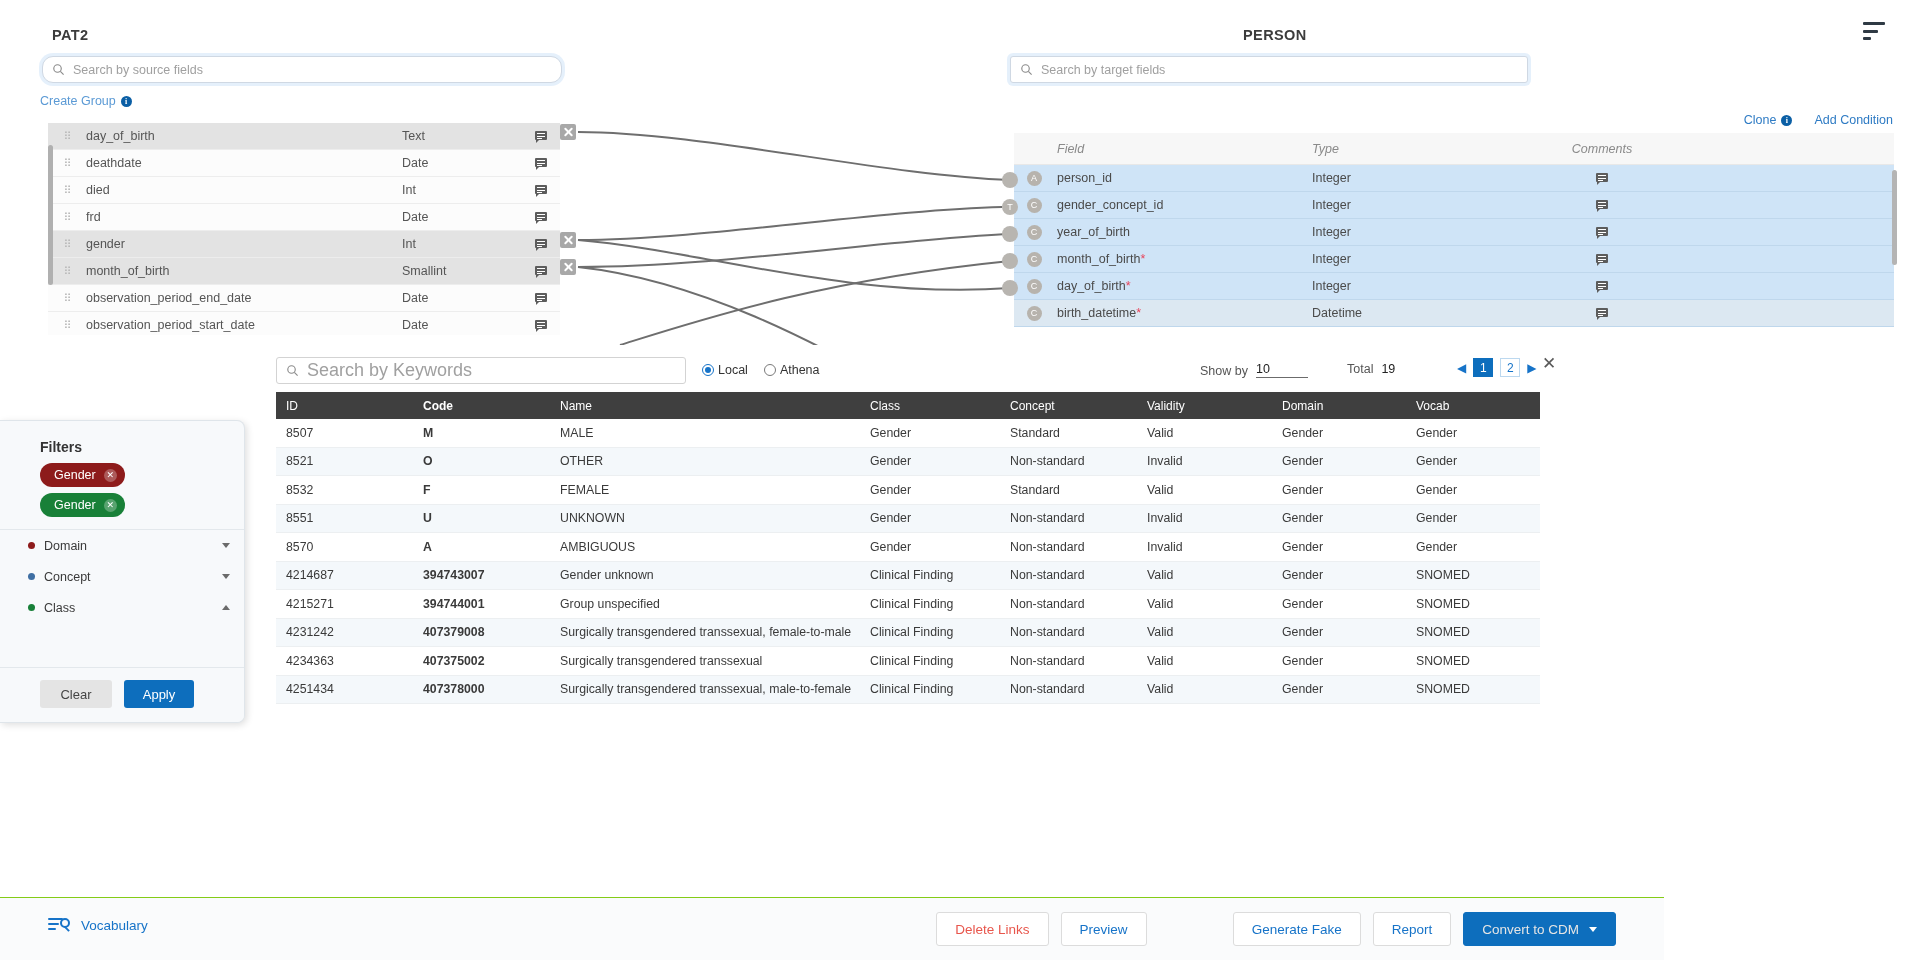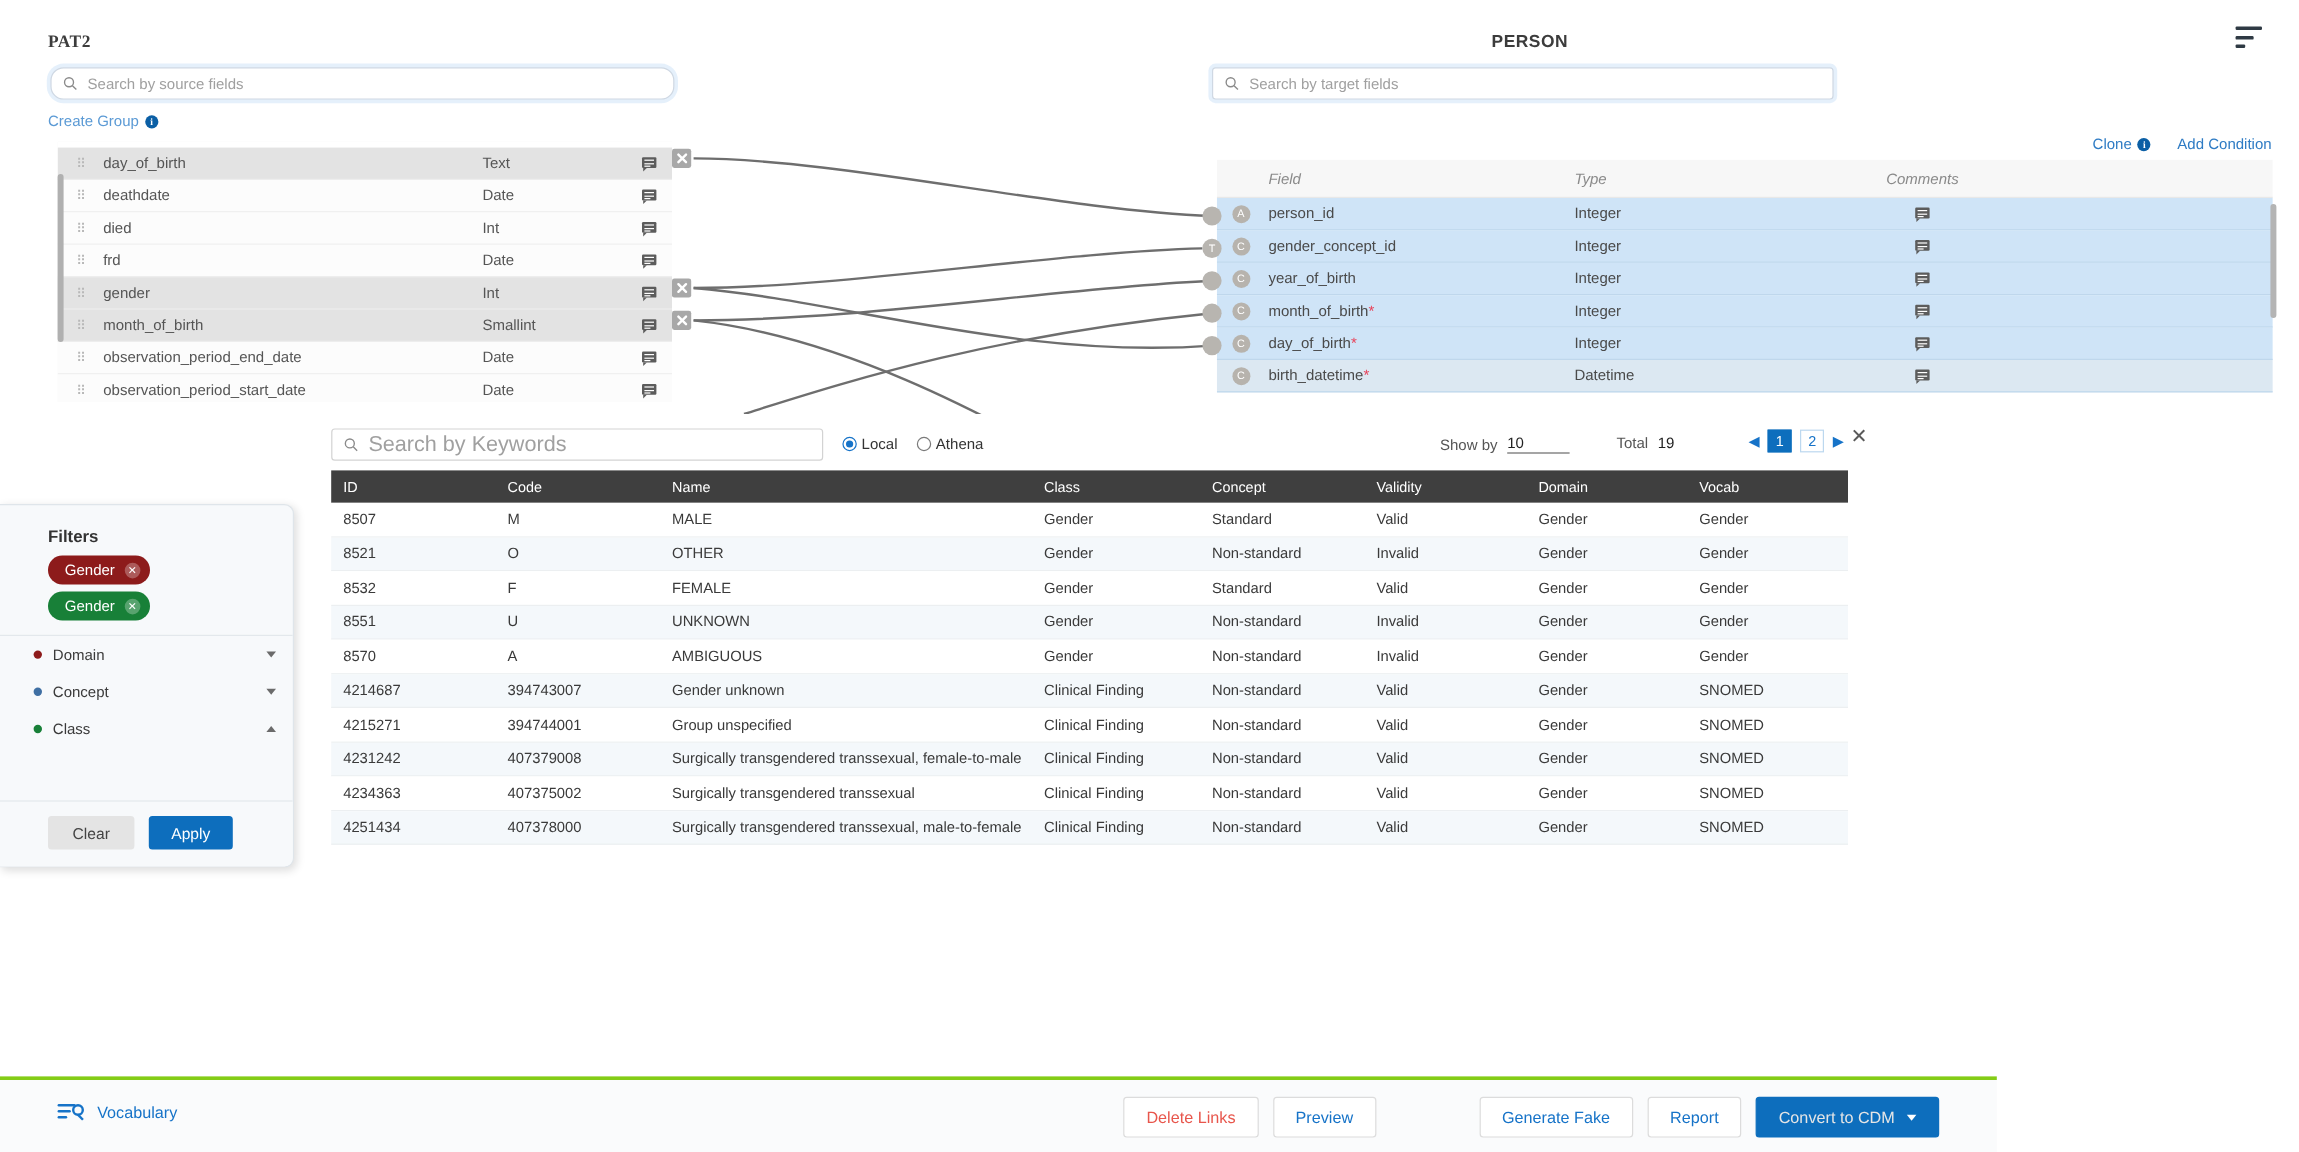--- a/index.html
+++ b/index.html
@@ -16,21 +16,21 @@
   #mapping-area {
     position: absolute; left: 0; top: 0; width: 1916px; height: 900px;
     background: #fff;
   }
 
   .panel-title {
     position: absolute;
     font-size: 14.5px; font-weight: bold; color: #3c3c3c;
     letter-spacing: .4px;
   }
-  #src-title { left: 40px; top: 27px; font-family: Liberation Serif, serif; }
+  #src-title { left: 52px; top: 27px; }
   #tgt-title { left: 1243px; top: 27px; }
 
   
   #sort-icon { position: absolute; right: 27px; top: 22px; width: 26px; height: 18px;
     display: flex; flex-direction: column; justify-content: space-between; align-items: flex-start;
     cursor: pointer; }
   #sort-icon i { display:block; height: 3px; background: #2f3a44; border-radius: 1px; }
   #sort-icon i:nth-child(1){ width: 22px; }
   #sort-icon i:nth-child(2){ width: 15px; }
   #sort-icon i:nth-child(3){ width: 8px; }
@@ -259,28 +259,28 @@
   .pg-num.active { background: #0d6ebd; color: #fff; border-color: #0d6ebd; }
   #vocab-close { position: absolute; left: 1280px; top: 10px; font-size: 17px; color: #5a5a5a; cursor: pointer; line-height: 1; }
 
   
   #vocab-table { position: absolute; left: 14px; top: 47px; width: 1264px; }
   .vt-head { display: flex; background: #3f3f3f; height: 27px; align-items: center; }
   .vt-head div { font-size: 12px; color: #fff; padding-left: 10px; }
   .vt-row { display: flex; height: 28.5px; align-items: center; border-bottom: 1px solid #eceff1; background:#fff; }
   .vt-row.alt { background: #f4f8fb; }
   .vt-row div { font-size: 12.3px; color: #3a3a3a; padding-left: 10px; overflow: hidden; white-space: nowrap; }
-  .c-id { width: 137px; } .c-code { width: 137px; } .c-name { width: 310px; }
+  .c-id { width: 137px; } .c-code { width: 137px; font-weight: bold; } .c-name { width: 310px; }
   .c-class { width: 140px; } .c-concept { width: 137px; } .c-validity { width: 135px; }
   .c-domain { width: 134px; } .c-vocab { width: 134px; }
 
   
   #bottom-bar {
     position: absolute; left: 0; bottom: 0; width: 1664px; height: 63px;
-    background: #fafbfc; border-top: 3px solid #84cc16;
+    background: #fafbfc; border-top: 1px solid #84cc16;
   }
   #vocab-btn {
     position: absolute; left: 48px; top: 19px; display: flex; align-items: center; gap: 11px;
     color: #1673c8; font-size: 13.5px; cursor: pointer;
   }
   .vocab-icon { width: 22px; height: 16px; position: relative; }
   .vocab-icon i { position: absolute; left: 0; height: 2px; background: #1673c8; border-radius:1px; }
   .vocab-icon i:nth-child(1){ top: 1px;  width: 15px; }
   .vocab-icon i:nth-child(2){ top: 6px;  width: 11px; }
   .vocab-icon i:nth-child(3){ top: 11px; width: 8px; }

